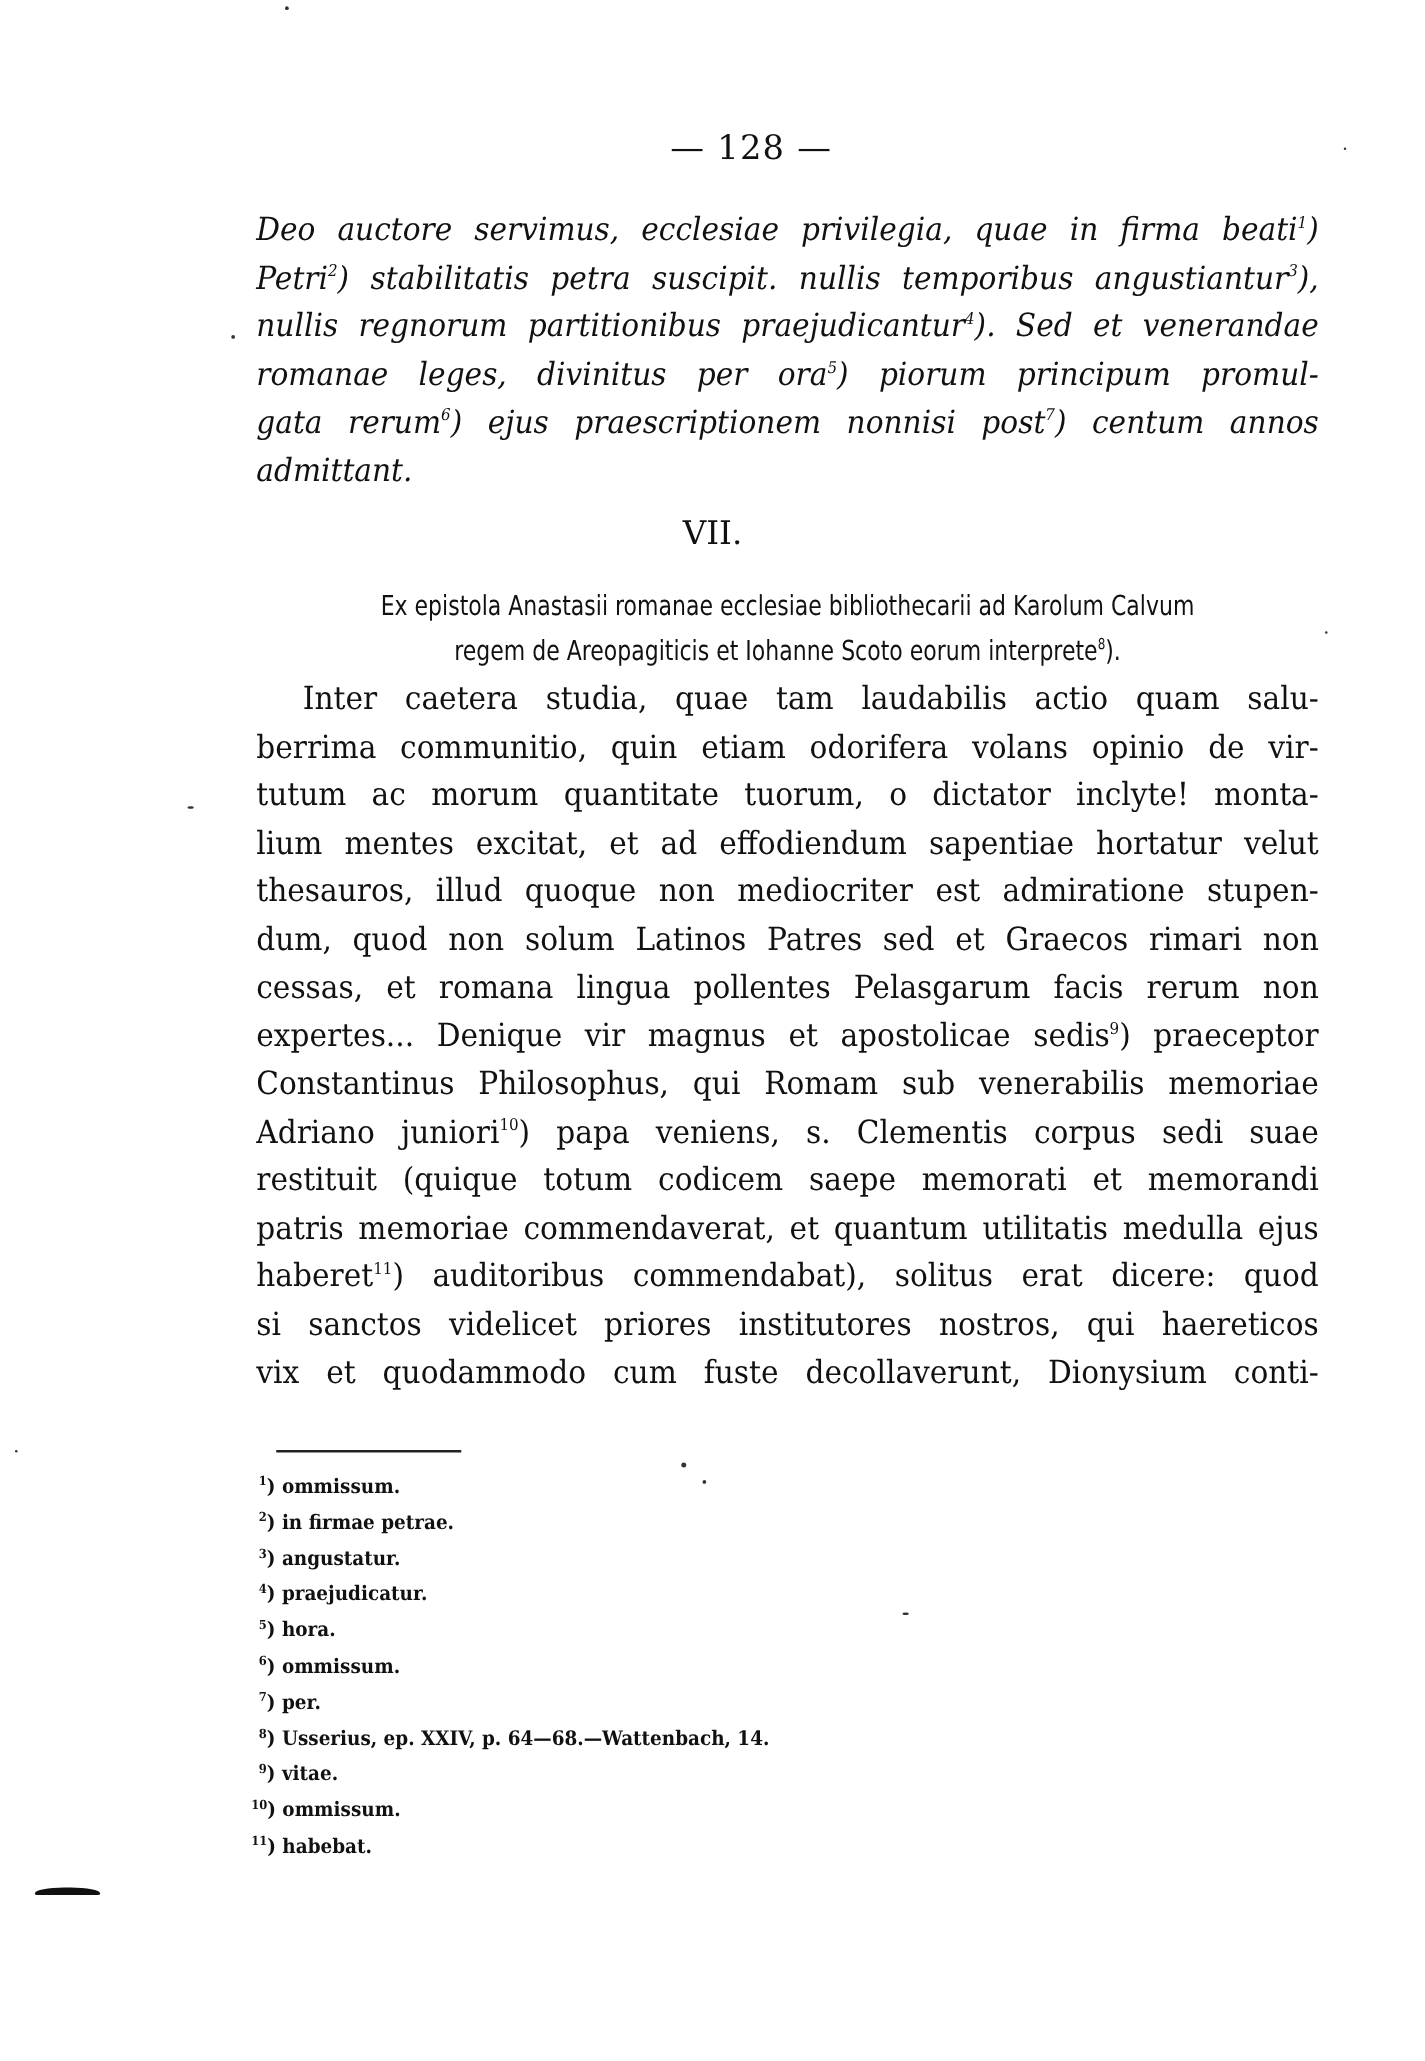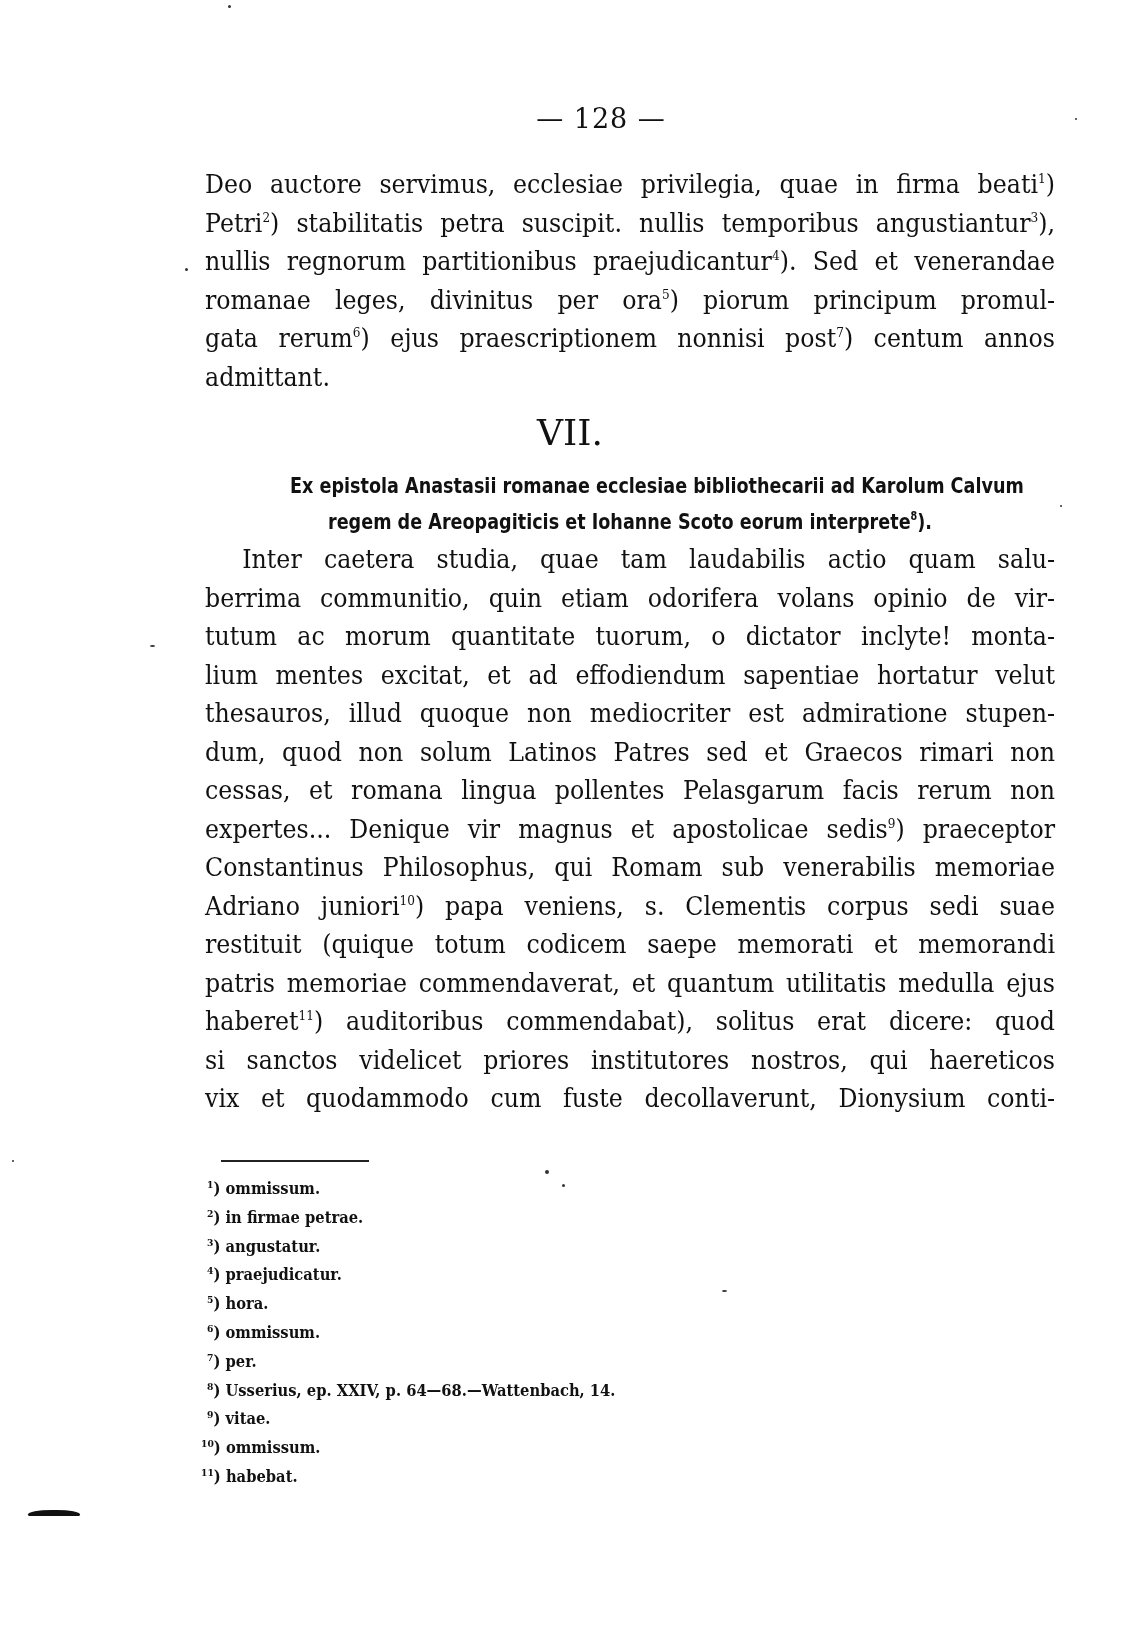--- a/index.html
+++ b/index.html
@@ -55,30 +55,30 @@
     font-size: 13px;
     vertical-align: 10px;
     line-height: 0;
   }
   .section-numeral {
     position: absolute;
     top: 412px;
     left: 0;
     width: 1140px;
     text-align: center;
-    font-size: 36px;
+    font-size: 26px;
   }
   .heading {
     position: absolute;
     top: 468px;
     left: 205px;
     width: 850px;
     text-align: center;
     font-family: "DejaVu Sans", "Liberation Sans", sans-serif;
-    font-weight: bold;
+    font-weight: normal;
   }
   .heading .hline {
     display: block;
     font-size: 22px;
     line-height: 36px;
     white-space: nowrap;
     transform: scaleX(0.80);
     transform-origin: center center;
   }
   .rule {
@@ -125,21 +125,21 @@
     border-radius: 60% 60% 2px 2px / 100% 100% 2px 2px;
   }
 </style>
 </head>
 <body>
 
 <div class="page">
 
   <div class="page-number">— 128 —</div>
 
-  <div class="body-block" style="top:165px;">
+  <div class="body-block" style="top:165px;font-style:italic;">
     <span class="line">
       <span>Deo auctore servimus, ecclesiae privilegia, quae in firma beati</span><sup class="fn">1</sup><span>)</span>
     </span>
     <span class="line">
       <span>Petri</span><sup class="fn">2</sup><span>) stabilitatis petra suscipit. nullis temporibus angustiantur</span><sup class="fn">3</sup><span>),</span>
     </span>
     <span class="line">
       <span>nullis regnorum partitionibus praejudicantur</span><sup class="fn">4</sup><span>). Sed et venerandae</span>
     </span>
     <span class="line">

